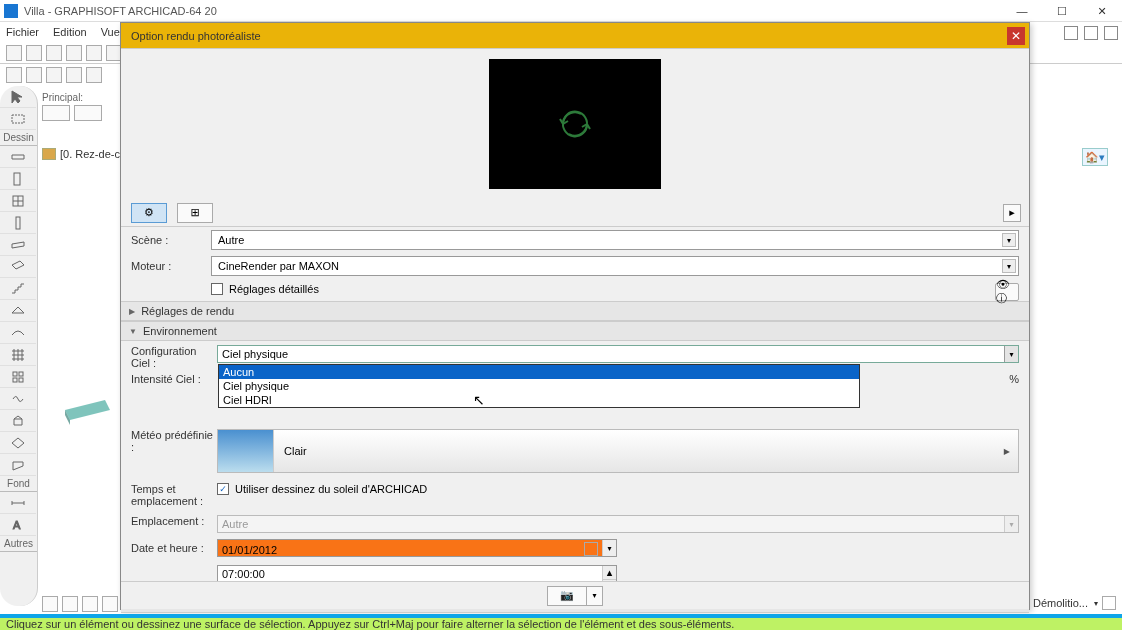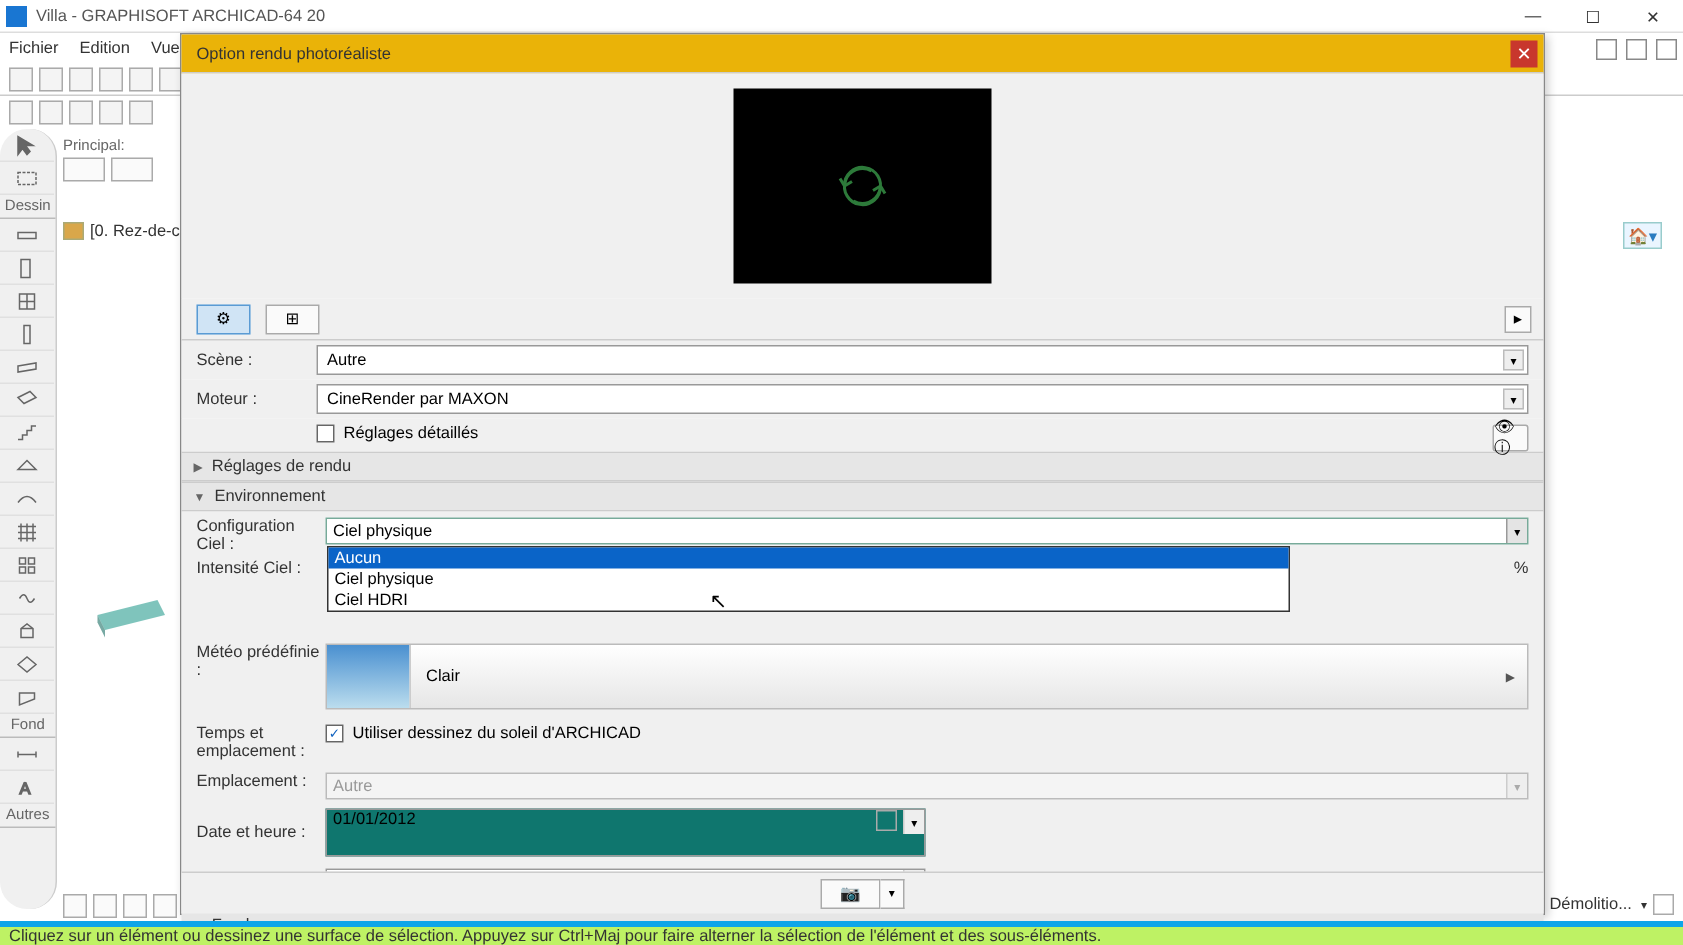--- a/index.html
+++ b/index.html
@@ -87,21 +87,21 @@
 .sky-thumb { width: 56px; height: 42px; background: linear-gradient(#4a90d0, #bde); margin-right: 10px; border-right: 1px solid #ccc; }
 .meteo-box .tri-r { position: absolute; right: 8px; font-size: 8px; color: #555; }
 
 .cb2 { width: 12px; height: 12px; border: 1px solid #666; background: #fff; display: inline-flex; align-items: center; justify-content: center; font-size: 9px; color: #1565c0; margin-right: 6px; }
 
 .location-combo { flex: 1; height: 18px; border: 1px solid #bbb; background: #f4f4f4; color: #999; display: flex; align-items: center; padding: 0 4px; position: relative; }
 .location-combo .arrow2 { position: absolute; right: 0; top: 0; width: 14px; height: 16px; background: #eee; border-left: 1px solid #ccc; display: flex; align-items: center; justify-content: center; font-size: 8px; color: #aaa; }
 
 .date-row { display: flex; align-items: center; padding: 4px 10px; }
 .date-row .lbl2 { width: 86px; color: #333; }
-.date-input { width: 400px; height: 32px; border: 1px solid #999; background: #0f766e; display: flex; align-items: flex-start; padding: 0 4px; position: relative; }
+.date-input { width: 400px; height: 18px; border: 1px solid #999; background: #f97316; display: flex; align-items: flex-end; padding: 0 4px; position: relative; }
 .date-input .cal { position: absolute; right: 18px; width: 14px; height: 14px; border: 1px solid #aaa; }
 .date-input .arrow2 { position: absolute; right: 0; top: 0; width: 14px; height: 16px; background: #eee; border-left: 1px solid #ccc; display: flex; align-items: center; justify-content: center; font-size: 8px; }
 .time-input { width: 400px; height: 18px; border: 1px solid #999; background: #fff; display: flex; align-items: center; padding: 0 4px; position: relative; margin-top: 4px; margin-left: 96px; }
 .time-input .spin { position: absolute; right: 0; top: 0; width: 14px; height: 16px; background: #eee; border-left: 1px solid #ccc; display: flex; flex-direction: column; font-size: 6px; }
 .time-input .spin div { flex: 1; display: flex; align-items: center; justify-content: center; border-bottom: 1px solid #ccc; }
 
 .camera-bar { position: absolute; bottom: 0; left: 0; right: 0; height: 28px; background: #f0f0f0; border-top: 1px solid #ccc; display: flex; align-items: center; justify-content: center; }
 .camera-btn { width: 40px; height: 20px; border: 1px solid #aaa; background: #fafafa; display: flex; align-items: center; justify-content: center; }
 .camera-drop { width: 16px; height: 20px; border: 1px solid #aaa; border-left: none; background: #fafafa; display: flex; align-items: center; justify-content: center; font-size: 8px; }
 

